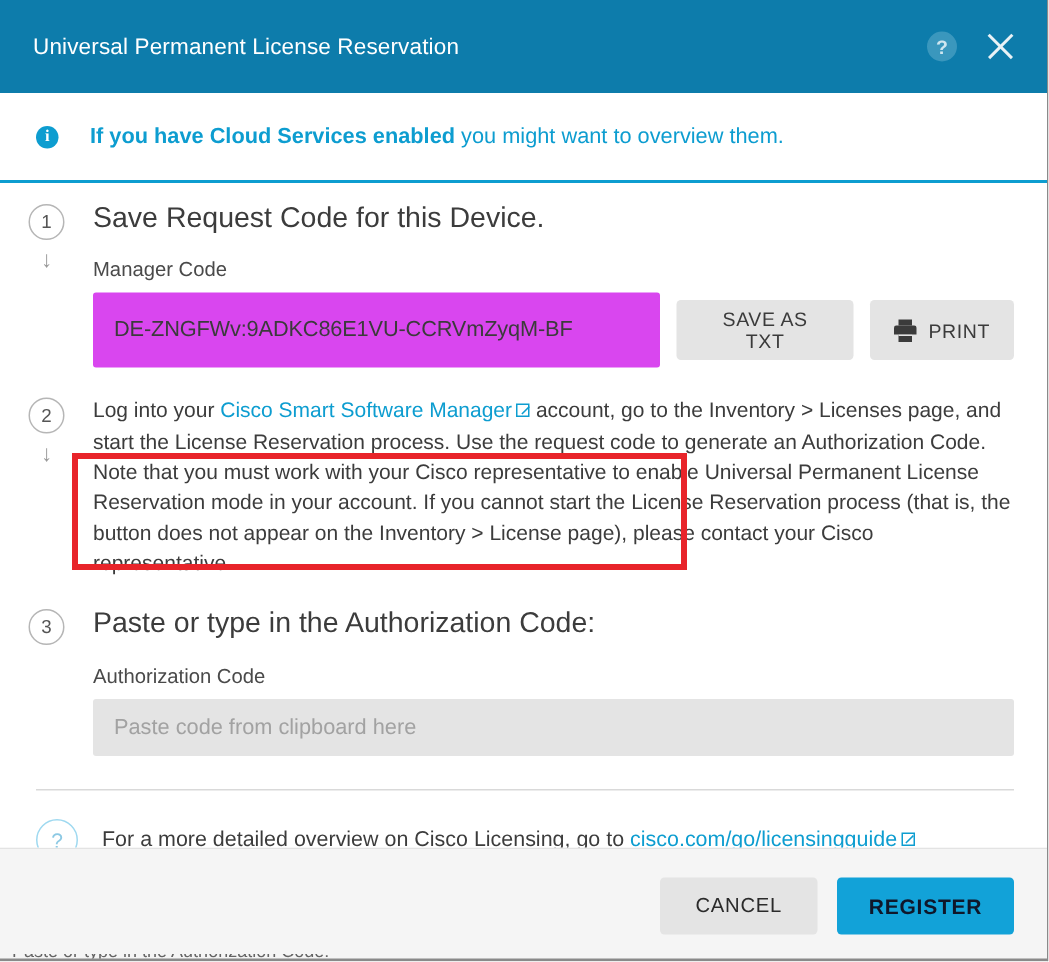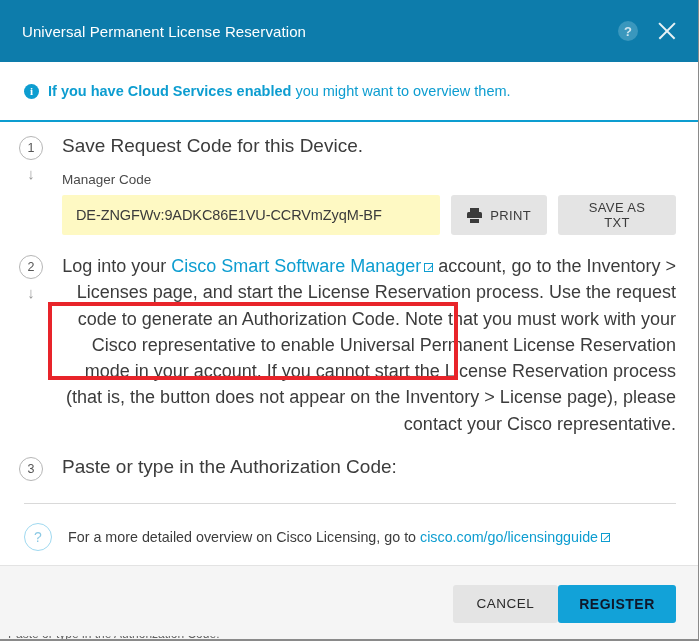--- a/index.html
+++ b/index.html
@@ -109,20 +109,21 @@
     line-height: 1;
   }
   .banner-text {
     font-size: 14.5px;
     color: #0d9dd0;
     line-height: 1.2;
   }
   .banner-text .strong {
     font-weight: bold;
     color: #0d9dd0;
+    margin-left: 12px;
   }
 
   
   .body-area {
     flex: 1 1 auto;
     padding: 0;
     overflow: hidden;
     position: relative;
     background: #ffffff;
   }
@@ -180,22 +181,22 @@
     color: #4a4a4a;
     margin-bottom: 8px;
   }
   .req-row {
     display: flex;
     align-items: center;
     gap: 11px;
   }
   .req-input {
     width: 380px;
-    height: 40px;
-    background: #fef9c3;
+    height: 50px;
+    background: #d946ef;
     border: none;
     border-radius: 2px;
     font-size: 14.5px;
     color: #3b3b3b;
     padding: 16px 14px;
     box-sizing: border-box;
     font-family: "Liberation Sans", sans-serif;
     letter-spacing: -0.1px;
   }
   .btn-gray {
@@ -249,24 +250,24 @@
     height: 78px;
     border: 4px solid #e8242a;
     box-sizing: border-box;
     pointer-events: none;
     z-index: 5;
   }
 
   
   .step2 { margin-top: 18px; }
   .para {
-    font-size: 18px;
+    font-size: 14px;
     color: #3c3c3c;
     line-height: 1.46;
-    text-align: right;
+    text-align: left;
   }
   .link {
     color: #0d9dd0;
     text-decoration: none;
     cursor: pointer;
   }
   .ext-ico {
     display: inline-block;
     width: 9px;
     height: 9px;
@@ -338,20 +339,21 @@
 
   
   .footer {
     flex: 0 0 auto;
     background: #f5f5f5;
     border-top: 1px solid #e3e3e3;
     height: 76px;
     display: flex;
     align-items: center;
     justify-content: flex-end;
+    gap: 13px;
     padding: 0 22px;
     box-sizing: border-box;
   }
   .btn-cancel {
     min-width: 105px;
     height: 38px;
     background: #e4e4e4;
     border: none;
     border-radius: 3px;
     color: #2b2b2b;
@@ -423,31 +425,31 @@
       <div class="step-marker">
         <div class="step-circle">1</div>
         <div class="step-arrow">↓</div>
       </div>
       <div class="step-content">
         <div class="step-title">Save Request Code for this Device.</div>
         <div class="req-wrap">
           <div class="field-label">Manager Code</div>
           <div class="req-row">
             <input class="req-input" type="text" readonly="" value="DE-ZNGFWv:9ADKC86E1VU-CCRVmZyqM-BF" style="">
+            <button class="btn-gray">
+              <span>SAVE AS TXT</span>
+            </button>
             <button class="btn-gray">
               <span class="printer-icon">
                 <span class="p-top"></span>
                   <span class="p-body"></span>
                   <span class="p-out"></span>
               </span>
               <span>PRINT</span>
             </button>
-            <button class="btn-gray">
-              <span>SAVE AS TXT</span>
-            </button>
           </div>
         </div>
       </div>
     </div>
 
     <div class="step step2">
       <div class="step-marker">
         <div class="step-circle">2</div>
         <div class="step-arrow">↓</div>
       </div>
@@ -455,20 +457,24 @@
         <div class="para"><span>Log into your </span><a class="link">Cisco Smart Software Manager</a><span class="ext-ico"></span><span> account, go to the Inventory &gt; Licenses page, and start the License Reservation process. Use the request code to generate an Authorization Code. Note that you must work with your Cisco representative to enable Universal Permanent License Reservation mode in your account. If you cannot start the License Reservation process (that is, the button does not appear on the Inventory &gt; License page), please contact your Cisco representative.</span></div>
       </div>
     </div>
 
     <div class="step step3">
       <div class="step-marker">
         <div class="step-circle">3</div>
       </div>
       <div class="step-content">
         <div class="step-title">Paste or type in the Authorization Code:</div>
+        <div class="auth-wrap">
+          <div class="field-label">Authorization Code</div>
+          <input class="auth-input" type="text" placeholder="Paste code from clipboard here" style="">
+        </div>
       </div>
     </div>
 
     <hr class="hr">
 
     <div class="help-row">
       <div class="help-round">?</div>
       <div class="help-text"><span>For a more detailed overview on Cisco Licensing, go to </span><a class="link">cisco.com/go/licensingguide</a><span class="ext-ico"></span></div>
     </div>
 

